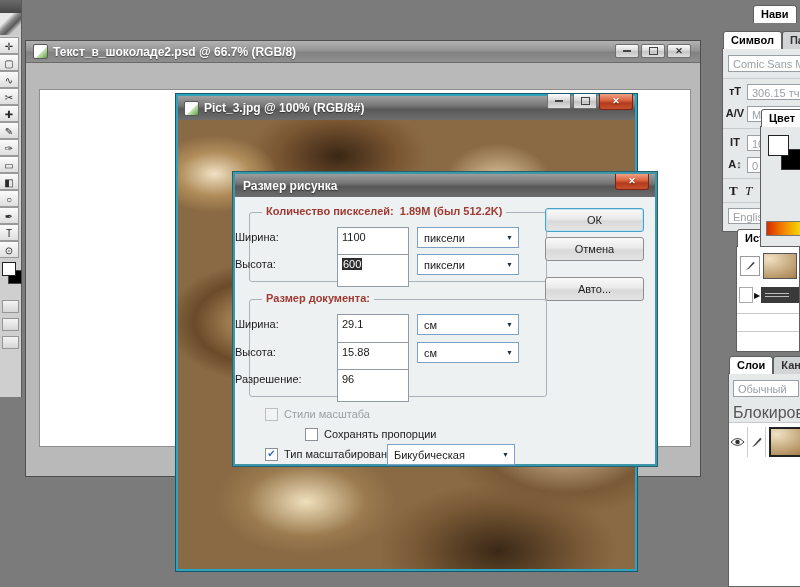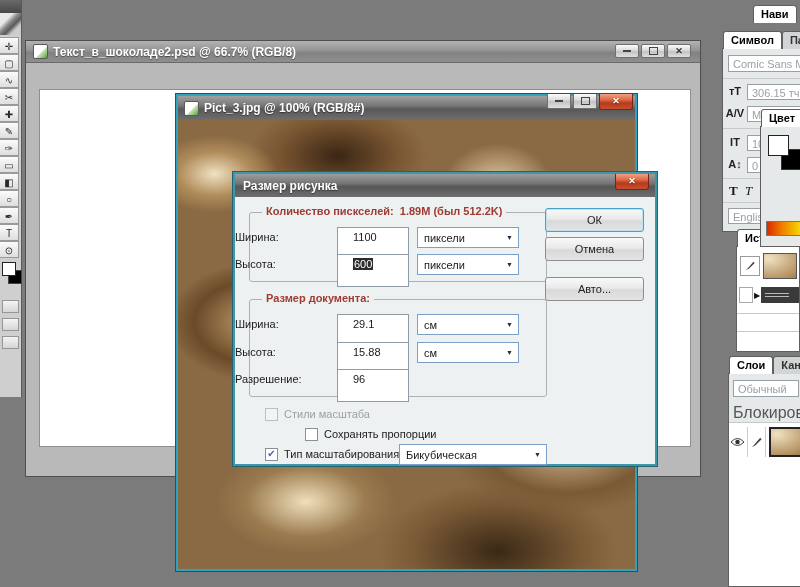--- a/index.html
+++ b/index.html
@@ -75,21 +75,21 @@
      background:linear-gradient(#9d9d9d,#767676 40%,#575757 55%,#6d6d6d);
      display:flex;align-items:center;padding-left:8px;box-sizing:border-box;}
   #dlg-close{position:absolute;right:6px;top:0;}
   #dlg-body{position:absolute;left:0;top:23px;right:0;bottom:0;background:#eef1f1;}
 
   .group{position:absolute;border:1px solid #a8b2b8;border-radius:3px;}
   .group-legend{position:absolute;top:-8px;left:12px;background:#eef1f1;padding:0 4px;
      color:#9e3a32;font-weight:bold;white-space:nowrap;}
   .row-label{position:absolute;width:95px;text-align:left;line-height:21px;}
   .field{position:absolute;width:72px;height:33px;background:#fff;border:1px solid #8f9ca8;box-sizing:border-box;
-     line-height:19px;padding-left:15px;font-size:11px;}
+     line-height:19px;padding-left:4px;font-size:11px;}
   .sel-text{background:#2c2c2c;color:#fff;padding:0 1px;}
   .dropdown{position:absolute;height:21px;background:#fff;border:1px solid #7da0c8;box-sizing:border-box;
      display:flex;align-items:center;justify-content:space-between;padding:0 5px 0 6px;font-size:11px;}
   .dd-arrow{font-size:7px;color:#223246;}
   .dlg-btn{position:absolute;left:310px;width:99px;height:24px;border:1px solid #8e8e8e;border-radius:3px;
      background:linear-gradient(#fafafa,#e9e9e9 45%,#d9d9d9 55%,#e4e4e4);
      display:flex;align-items:center;justify-content:center;font-size:11px;color:#222;box-sizing:border-box;}
   .dlg-btn.focused{border:1px solid #49a0c8;box-shadow:0 0 0 1px #bfe2f2 inset;}
   .chk-row{position:absolute;left:30px;display:flex;align-items:center;height:16px;}
   .chk{width:13px;height:13px;background:#fff;border:1px solid #8a9095;box-sizing:border-box;margin-right:6px;
@@ -249,21 +249,21 @@
       <div class="chk-row" style="top:229px;margin-left:40px;">
         <span class="chk"></span>
         <span>Сохранять пропорции</span>
       </div>
       <div class="chk-row" style="top:249px;">
         <span class="chk">
             <span>✔</span>
           </span>
         <span>Тип масштабирования:</span>
       </div>
-      <div class="dropdown" style="left:164px;top:247px;width:148px;text-align:right;">
+      <div class="dropdown" style="left:152px;top:247px;width:128px;text-align:right;">
         <span>Бикубическая</span>
           <span class="dd-arrow">▼</span>
       </div>
     </div>
   </div>
 
   <div class="abs" style="left:753px;top:5px;width:60px;height:22px;z-index:4;">
     <span class="tab active" style="display:inline-block;">Нави</span>
   </div>
 

